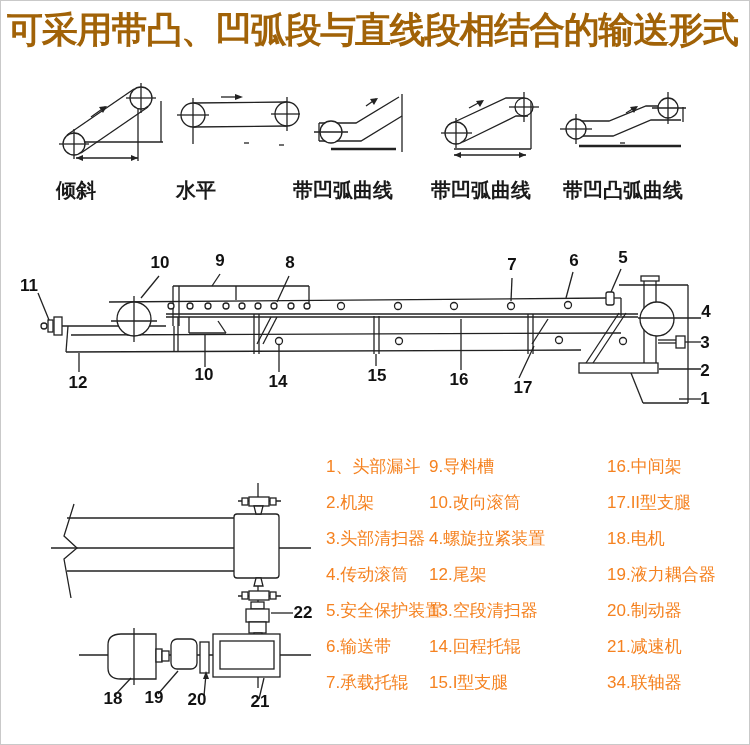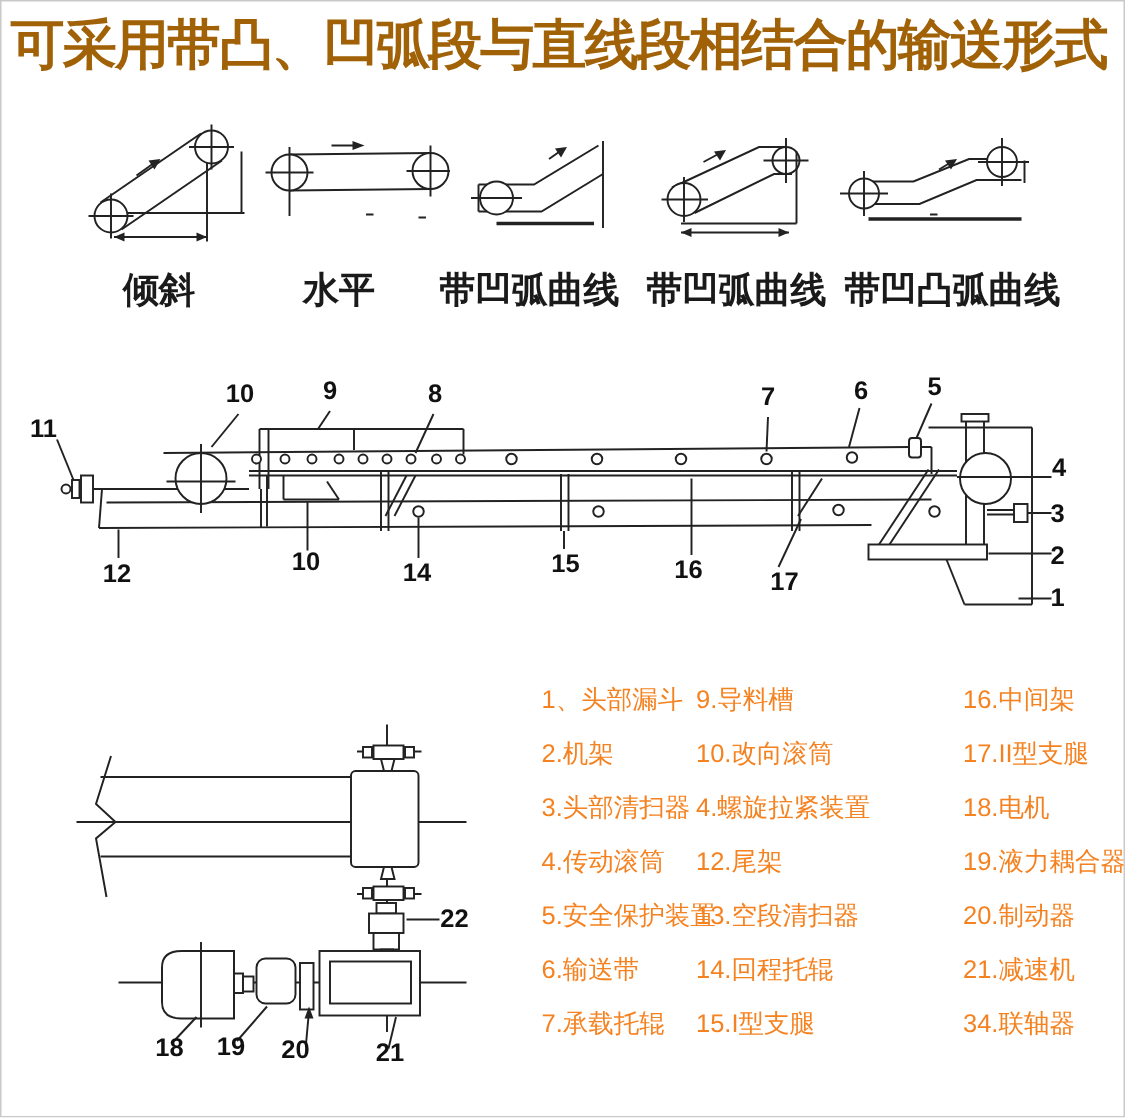--- a/index.html
+++ b/index.html
@@ -2,27 +2,27 @@
 <html><head>
 <meta charset="utf-8">
 <style>
   html,body{margin:0;padding:0;background:#fff;}
   .page{position:relative;width:750px;height:745px;background:#fff;box-sizing:border-box;
         border:1px solid #c9c9c9;font-family:"Liberation Sans",sans-serif;overflow:hidden;}
   .title{position:absolute;left:6px;top:5px;width:742px;font-size:36px;font-weight:700;
          color:#a16207;letter-spacing:-1.2px;white-space:nowrap;}
   .fig{position:absolute;}
   .fig svg{display:block;}
-  .figcap{position:absolute;top:176px;font-size:24px;font-weight:600;color:#1a1a1a;
-          text-align:center;white-space:nowrap;}
+  .figcap{position:absolute;top:176px;font-size:20px;font-weight:600;color:#1a1a1a;
+          text-align:left;white-space:nowrap;}
   .dsvg{position:absolute;}
   .num{position:absolute;transform:translateX(-50%);font-size:17px;font-weight:700;
        color:#111;line-height:20px;white-space:nowrap;}
   .legend-col{position:absolute;top:448px;font-size:17px;color:#f58220;}
-  .legend-item{height:36px;line-height:36px;white-space:nowrap;margin-left:35px;}
+  .legend-item{height:36px;line-height:36px;white-space:nowrap;}
   .s{stroke:#222;stroke-width:1.3;fill:none;}
   .s2{stroke:#222;stroke-width:2.4;fill:none;}
   .w{stroke:#222;stroke-width:1.3;fill:#fff;}
   .f{fill:#222;stroke:none;}
 </style>
 </head>
 <body>
 
 <div class="page">
 

